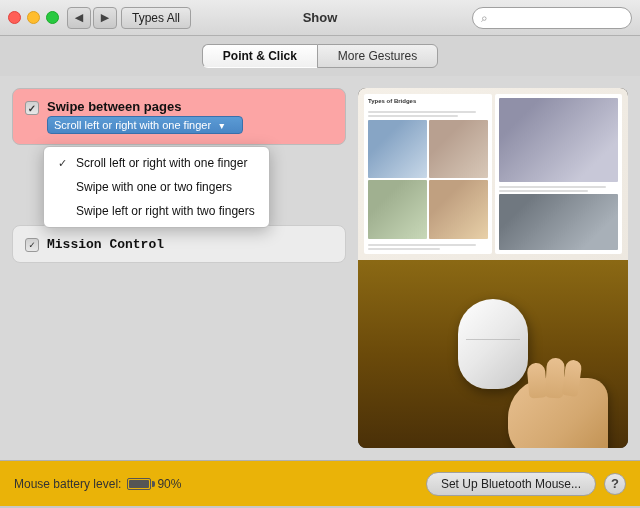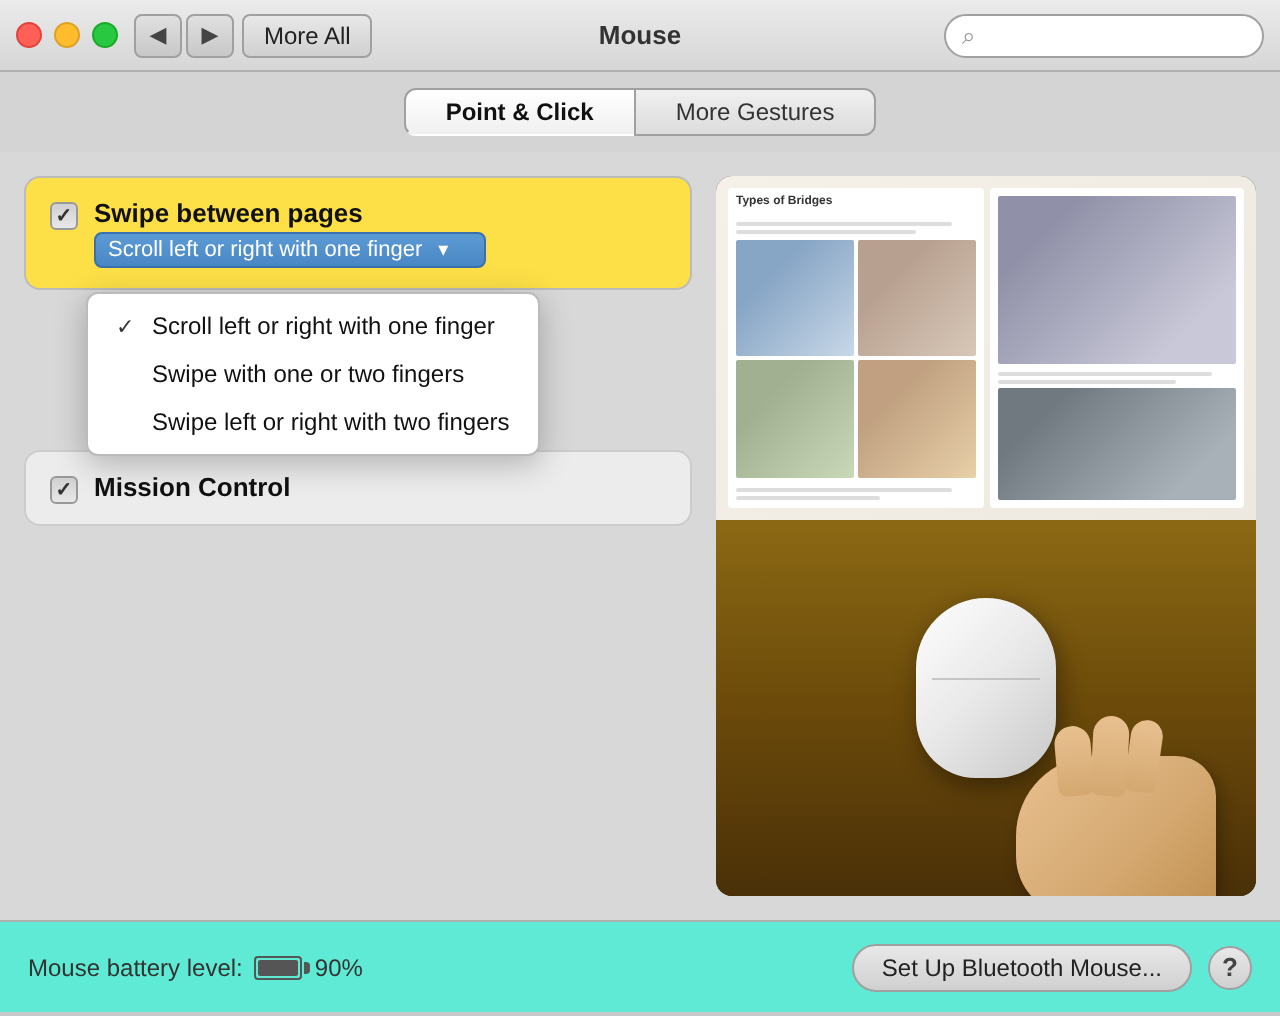--- a/index.html
+++ b/index.html
@@ -148,21 +148,21 @@
 
     
     .left-panel {
       flex: 1;
       display: flex;
       flex-direction: column;
       gap: 10px;
     }
 
     .feature-card {
-      background: #fde047;
+      background: #fca5a5;
       border-radius: 8px;
       border: 1px solid #bbb;
       padding: 10px 12px;
       position: relative;
     }
     .feature-header {
       display: flex;
       align-items: flex-start;
       gap: 8px;
     }
@@ -250,22 +250,23 @@
 
     
     .mission-card {
       background: rgba(255,255,255,0.5);
       border-radius: 8px;
       border: 1px solid #ccc;
       padding: 10px 12px;
     }
     .mission-header {
       display: flex;
-      align-items: flex-start;
+      align-items: center;
       gap: 8px;
+      font-family: Liberation Mono, monospace;
     }
     .mission-title {
       font-size: 13px;
       font-weight: bold;
       color: #111;
     }
     .mission-sub {
       font-size: 11px;
       color: #555;
       margin-top: 2px;
@@ -443,21 +444,21 @@
       left: 56px;
       width: 16px;
       height: 36px;
       background: linear-gradient(180deg, #e8c090, #d4a870);
       border-radius: 10px 10px 5px 5px;
       transform: rotate(8deg);
     }
 
     
     .bottom-bar {
-      background: #5eead4;
+      background: #eab308;
       border-top: 1px solid #b0b0b0;
       height: 46px;
       display: flex;
       align-items: center;
       padding: 0 14px;
     }
     .battery-label {
       font-size: 12px;
       color: #333;
       display: flex;
@@ -531,22 +532,22 @@
 <div class="titlebar">
   <div class="titlebar-buttons">
     <div class="tb-btn tb-close"></div>
     <div class="tb-btn tb-min"></div>
     <div class="tb-btn tb-max"></div>
   </div>
   <div class="titlebar-nav">
     <div class="nav-btn">◀</div>
     <div class="nav-btn">▶</div>
   </div>
-  <button class="show-all-btn">More All</button>
-  <div class="titlebar-title">Mouse</div>
+  <button class="show-all-btn">Types All</button>
+  <div class="titlebar-title">Show</div>
   <div class="search-box">
     <span class="search-icon-char">⌕</span>
     <input class="search-input" type="text" style="">
   </div>
 </div>
 
 <div class="tabs-bar">
   <div class="tab active">Point &amp; Click</div>
   <div class="tab">More Gestures</div>
 </div>

